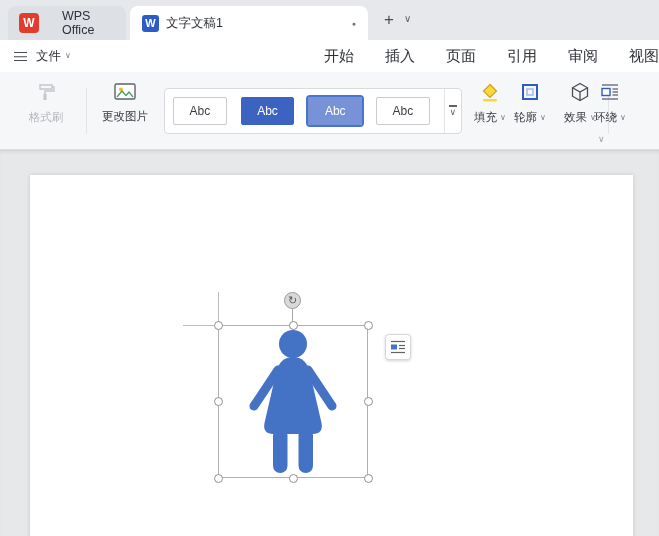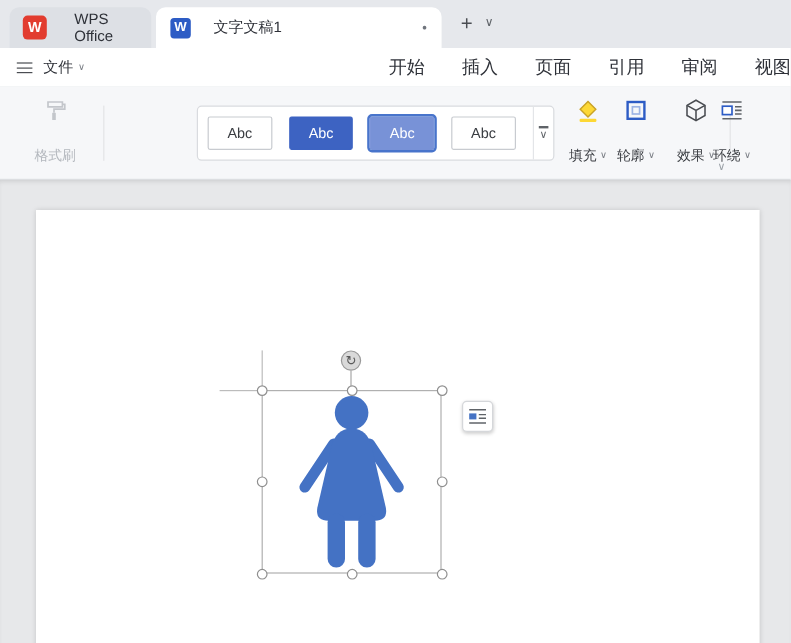--- a/index.html
+++ b/index.html
@@ -10,21 +10,21 @@
   .titlebar { position:absolute; top:0; left:0; width:659px; height:40px; background:#e6e8ec; }
   .app-tab { position:absolute; left:8px; top:6px; width:118px; height:34px; background:#dde0e5;
              border-radius:8px 8px 0 0; display:flex; align-items:center; gap:7px; padding-left:11px; cursor:default; }
   .wps-logo { width:20px; height:20px; background:#e23c2f; border-radius:4px; color:#fff; font-weight:bold;
               font-size:12px; display:flex; align-items:center; justify-content:center; }
   .app-tab-label { font-size:12.5px; color:#2e3138;margin-left:16px; }
   .doc-tab { position:absolute; left:130px; top:6px; width:238px; height:34px; background:#ffffff;
              border-radius:8px 8px 0 0; display:flex; align-items:center; gap:7px; padding:0 12px; }
   .writer-icon { width:17px; height:17px; background:#2d5cc5; border-radius:3px; color:#fff; font-weight:bold;
                  font-size:11px; display:flex; align-items:center; justify-content:center; }
-  .doc-tab-label { font-size:12.5px; color:#2e3138;margin-left:12px; }
+  .doc-tab-label { font-size:12.5px; color:#2e3138; }
   .modified-dot { margin-left:auto; font-size:7px; color:#70757d; }
   .new-tab-btn { position:absolute; left:378px; top:9px; width:22px; height:22px; display:flex; align-items:center;
                  justify-content:center; font-size:17px; color:#4a4d52; border-radius:4px; cursor:pointer; }
   .tabs-dd { position:absolute; left:404px; top:13px; font-size:10px; color:#5f6368; cursor:pointer; }
 
   
   .menubar { position:absolute; top:40px; left:0; width:659px; height:32px; background:#ffffff; }
   .hamburger { position:absolute; left:14px; top:12px; width:13px; height:9px;
                border-top:1.5px solid #4a4d52; border-bottom:1.5px solid #4a4d52; cursor:pointer; }
   .hamburger::after { content:""; position:absolute; left:0; right:0; top:50%; height:1.5px; background:#4a4d52; transform:translateY(-50%); }
@@ -37,21 +37,21 @@
   .redo-group { position:absolute; left:242px; top:44px; display:flex; align-items:center; gap:3px; cursor:pointer; }
   .undo-glyph { font-size:15px; color:#4a4d52; }
   .redo-glyph { font-size:15px; color:#bcc0c6; }
   .redo-group .chev { color:#c8ccd2; }
   .mb-sep { position:absolute; left:285px; top:48px; width:1px; height:16px; background:#e1e3e6; }
   .menus { position:absolute; left:324px; top:0; height:32px; display:flex; align-items:center; gap:31px; }
   .menu-item { font-size:15px; color:#2e3138; cursor:pointer; white-space:nowrap; }
 
   
   .ribbon { position:absolute; top:72px; left:0; width:659px; height:78px; background:#f6f7f9; border-bottom:1px solid #dcdee1; }
-  .rb-col { position:absolute; top:10px; display:flex; flex-direction:column; align-items:center; gap:20px; cursor:pointer; }
+  .rb-col { position:absolute; top:10px; display:flex; flex-direction:column; align-items:center; gap:8px; cursor:pointer; }
   .rb-label { font-size:11.5px; color:#3a3d42; display:flex; align-items:center; gap:3px; white-space:nowrap; }
   .rb-col.disabled .rb-label { color:#b4b8be; }
   .rb-icon svg { display:block; }
   .v-sep { position:absolute; top:16px; width:1px; height:46px; background:#e3e4e7; }
 
   .gallery { position:absolute; left:164px; top:16px; width:298px; height:46px; background:#fff;
              border:1px solid #d9dbdf; border-radius:4px; display:flex; align-items:center; padding-left:8px; }
   .g-item { width:56px; height:28px; margin-right:14px; border:1px solid #c8cbd0; border-radius:2px;
             font-size:12px; display:flex; align-items:center; justify-content:center; background:#fff; color:#3a3d42; cursor:pointer; }
   .g-item.blue  { background:#3d63c2; border-color:#3d63c2; color:#fff; }
@@ -162,20 +162,30 @@
         <path d="M4 3h12v4H4z" fill="none" stroke="#c3c6cb" stroke-width="1.4"></path>
         <path d="M16 5h2v4H9v3" fill="none" stroke="#c3c6cb" stroke-width="1.4"></path>
         <rect x="7.5" y="12" width="3" height="6" fill="#c3c6cb"></rect>
       </svg>
     </span>
     <span class="rb-label">格式刷</span>
   </div>
 
   <div class="v-sep" style="left:86px"></div>
 
+  <div class="rb-col" style="left:94px; width:62px">
+    <span class="rb-icon">
+      <svg width="22" height="19" viewBox="0 0 22 19">
+        <rect x="1" y="2" width="20" height="15" rx="1.5" fill="#fff" stroke="#5f6368" stroke-width="1.4"></rect>
+        <circle cx="7" cy="7.5" r="2" fill="#f2b632"></circle>
+        <path d="M3 15l5-6 4 4.5 3-3.5 4 5" fill="none" stroke="#4e9e66" stroke-width="1.4"></path>
+      </svg>
+    </span>
+    <span class="rb-label">更改图片</span>
+  </div>
 
   <div class="gallery">
     <div class="g-item">Abc</div>
     <div class="g-item blue">Abc</div>
     <div class="g-item lblue selected">Abc</div>
     <div class="g-item">Abc</div>
     <div class="g-more">
       <span class="bar"></span>
       <span class="chev">∨</span>
     </div>

